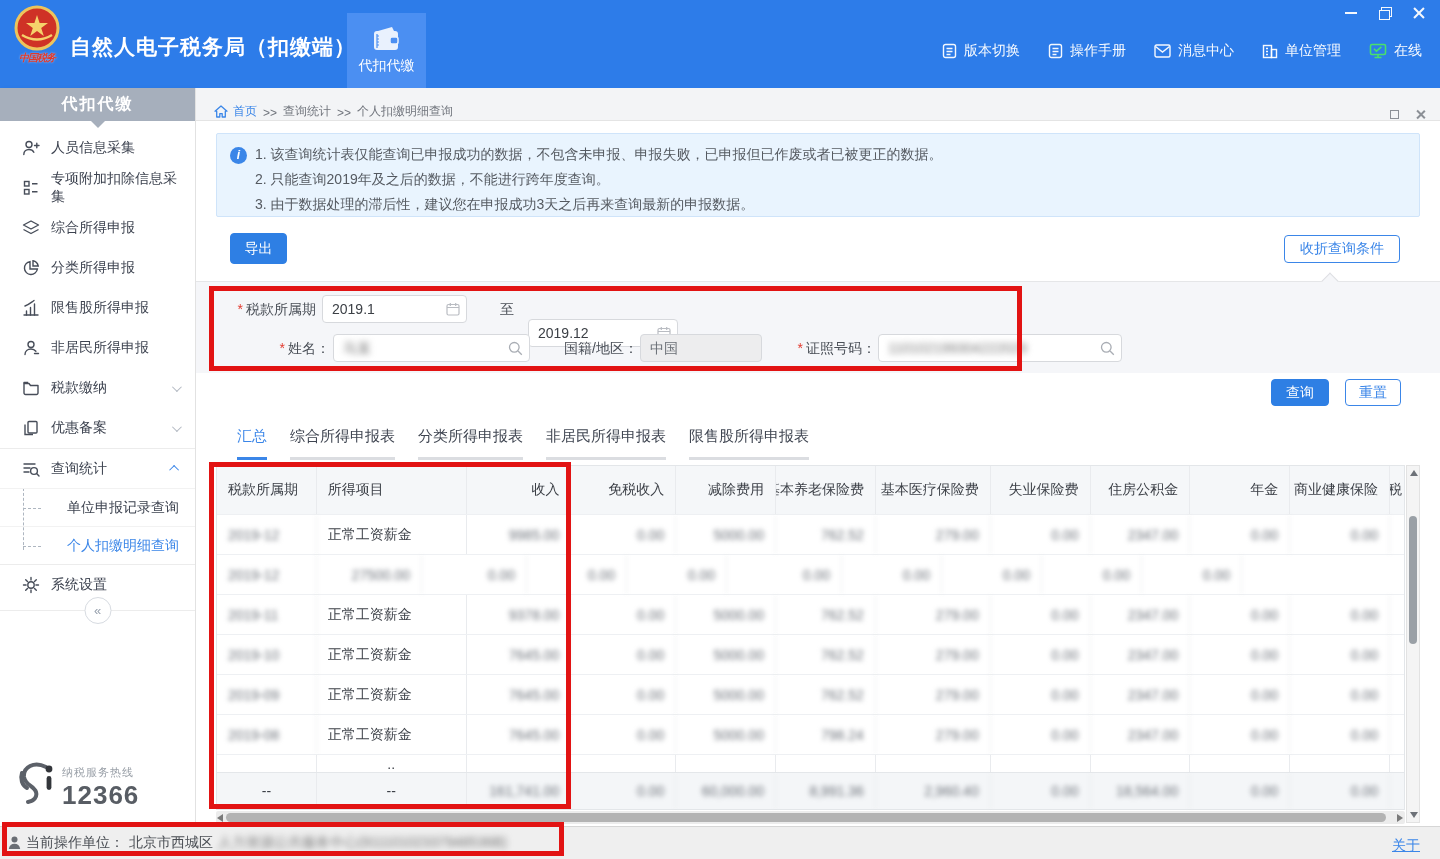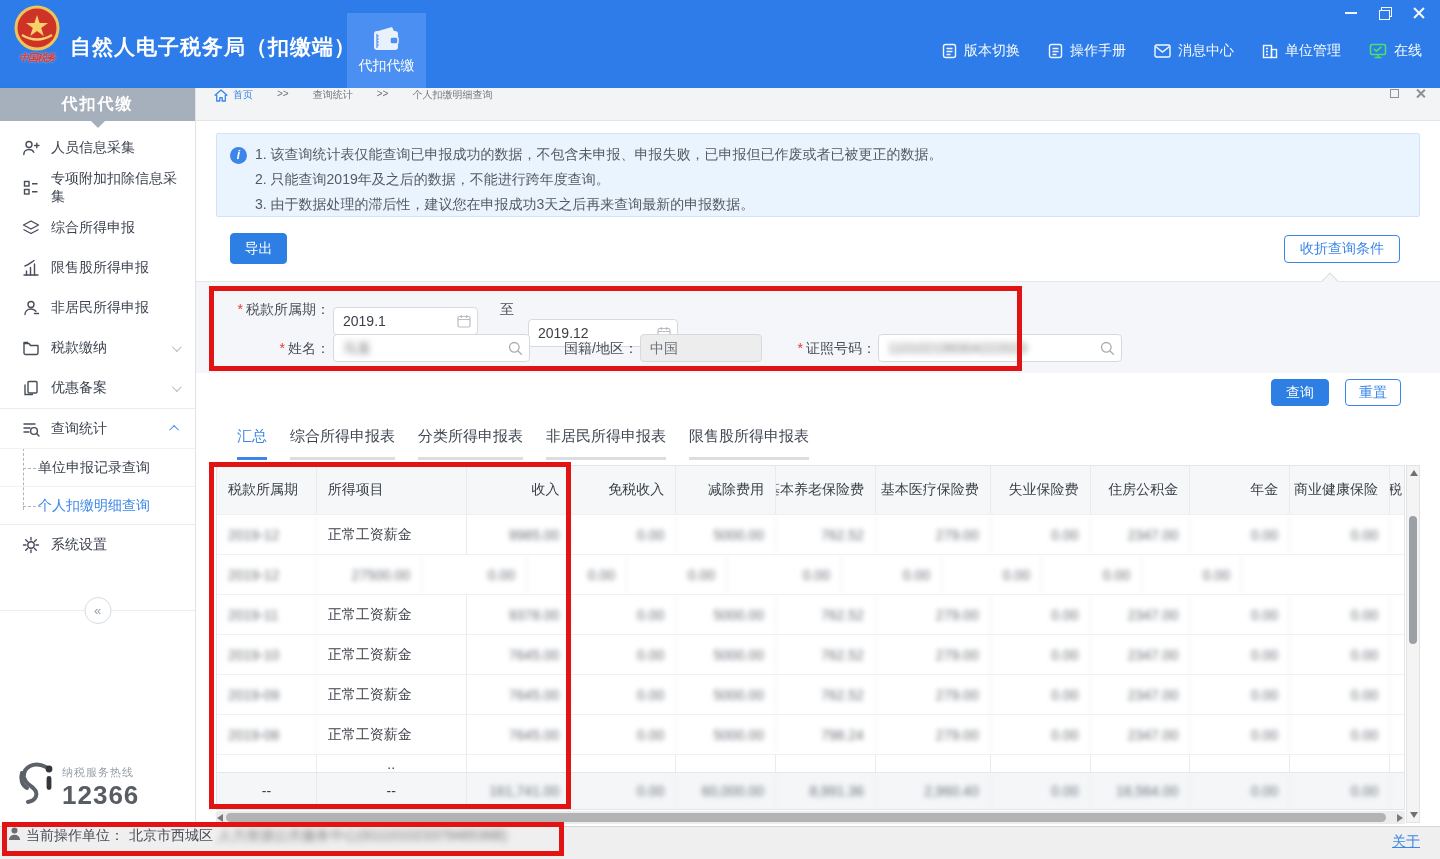--- a/index.html
+++ b/index.html
@@ -32,32 +32,32 @@
   .side-header::after { content:""; position:absolute; left:50%; bottom:-7px; margin-left:-8px; border-left:8px solid transparent; border-right:8px solid transparent; border-top:8px solid #a6afbc; }
   .side-nav { padding-top:7px; }
   .menu-item { height:40px; display:flex; align-items:center; padding:0 16px 0 22px; font-size:14px; color:#3d4350; cursor:pointer; }
   .menu-item .micon { width:18px; height:18px; margin-right:11px; flex:0 0 18px; }
   .chev { width:7px; height:7px; border-right:1.6px solid #b3b9c2; border-bottom:1.6px solid #b3b9c2; margin-left:auto; }
   .chev-down { transform:rotate(45deg) translateY(-2px); }
   .chev-up   { transform:rotate(-135deg) translateY(-2px); border-color:#3b86e8; }
   .mi-query { border-top:1px solid #ececec; }
   .submenu { border-bottom:1px solid #ececec; position:relative; }
   .submenu::before { content:""; position:absolute; left:23px; top:0; bottom:14px; border-left:1px dashed #aeb6c0; }
-  .sub-item { height:38px; display:flex; align-items:center; padding-left:38px; font-size:14px; color:#3d4350; cursor:pointer; position:relative; border-top:1px solid #f2f2f2; }
+  .sub-item { height:38px; display:flex; align-items:center; padding-left:67px; font-size:14px; color:#3d4350; cursor:pointer; position:relative; border-top:1px solid #f2f2f2; }
   .sub-item::before { content:""; position:absolute; left:23px; top:19px; width:18px; border-top:1px dashed #aeb6c0; }
   .sub-item.active { color:#3b86e8; }
   .collapse-btn { position:absolute; left:50%; top:509px; transform:translateX(-50%); width:27px; height:27px; border:1px solid #d7dbe1; border-radius:50%; background:#fff; color:#97a0ad; font-size:13px; display:flex; align-items:center; justify-content:center; cursor:pointer; z-index:2; }
   .side-line { position:absolute; left:0; right:0; top:522px; border-top:1px solid #ececec; }
   .hotline { position:absolute; left:16px; bottom:13px; display:flex; align-items:flex-start; gap:6px; }
   .hotline-text .hl-label { font-size:11px; color:#9aa0a8; letter-spacing:1px; margin-top:6px; }
   .hotline-text .hl-number { font-size:26px; font-weight:bold; color:#585d64; letter-spacing:1px; }
 
   
   .main { position:absolute; left:196px; top:88px; width:1244px; height:738px; }
-  .breadcrumb { height:33px; background:#f3f4f6; border-bottom:1px solid #e4e4e4; display:flex; align-items:flex-start; padding:0 14px 0 18px; font-size:10px; color:#70747c; gap:24px; }
+  .breadcrumb { height:33px; background:#f3f4f6; border-bottom:1px solid #e4e4e4; display:flex; align-items:flex-end; padding:0 14px 0 18px; font-size:12px; color:#70747c; gap:6px; }
   .bc-home { color:#3b86e8; cursor:pointer; display:flex; align-items:center; gap:5px; }
   .bc-right { margin-left:auto; display:flex; gap:16px; align-items:center; color:#8b8f96; }
   .bc-max { width:9px; height:9px; border:1.5px solid #8b8f96; cursor:pointer; }
   .bc-close { position:relative; width:11px; height:11px; cursor:pointer; }
   .bc-close::before,.bc-close::after { content:""; position:absolute; left:5px; top:0; width:1.6px; height:11px; background:#8b8f96; }
   .bc-close::before{transform:rotate(45deg);} .bc-close::after{transform:rotate(-45deg);}
 
   .content { position:absolute; left:0; top:33px; width:1244px; height:705px; background:#fff; }
 
   .notice { position:absolute; left:20px; right:20px; top:12px; height:84px; background:#e9f4fe; border:1px solid #cfe4fa; border-radius:2px; padding:8px 16px 8px 38px; font-size:14px; color:#555a61; }
@@ -109,21 +109,21 @@
   .vthumb { position:absolute; left:2px; top:50px; width:8px; height:128px; background:#9aa0a6; border-radius:5px; }
   .varr { position:absolute; left:3px; width:0; height:0; border-left:4px solid transparent; border-right:4px solid transparent; }
   .varr-up { top:4px; border-bottom:6px solid #6d7278; }
   .varr-down { bottom:4px; border-top:6px solid #6d7278; }
   .hscroll { position:absolute; left:20px; top:690px; width:1189px; height:13px; background:#ececec; border-radius:2px; }
   .hthumb { position:absolute; left:10px; top:2px; width:1160px; height:9px; background:#b3b3b3; border-radius:5px; }
   .harr-left { position:absolute; left:1px; top:3px; width:0; height:0; border-top:4px solid transparent; border-bottom:4px solid transparent; border-right:6px solid #7a7a7a; }
   .harr-right { position:absolute; right:-16px; top:3px; width:0; height:0; border-top:4px solid transparent; border-bottom:4px solid transparent; border-left:6px solid #7a7a7a; }
 
   
-  .statusbar { position:absolute; left:0; top:826px; width:1440px; height:33px; background:#efefef; border-top:1px solid #d6d6d6; display:flex; padding:0 20px 0 8px; font-size:14px; color:#4a4e54; gap:5px; }
+  .statusbar { position:absolute; left:0; top:826px; width:1440px; height:33px; background:#efefef; border-top:1px solid #d6d6d6; display:flex; align-items:center; padding:0 20px 0 8px; font-size:14px; color:#4a4e54; gap:5px; }
   .status-about { margin-left:auto; color:#3b86e8; text-decoration:underline; cursor:pointer;margin-top:6px; }
 
   
   .anno { position:absolute; border:5px solid #e21313; pointer-events:none; z-index:50; }
   .anno-filter { left:209px; top:286px; width:813px; height:85px; }
   .anno-table  { left:209px; top:462px; width:362px; height:347px; }
   .anno-status { left:2px; top:822px; width:562px; height:34px; }
 
   svg { display:block; }
 </style>
@@ -225,20 +225,29 @@
         <svg class="micon" viewBox="0 0 18 18">
             <g fill="none" stroke="#474d59" stroke-width="1.4" stroke-linejoin="round">
               <path d="M9 2l7.5 4L9 10 1.5 6z"></path>
               <path d="M1.5 10.5L9 14.5l7.5-4"></path>
             </g>
           </svg>
         <span>综合所得申报</span>
       </div>
       <div class="menu-item">
         <svg class="micon" viewBox="0 0 18 18">
+            <g fill="none" stroke="#474d59" stroke-width="1.4">
+              <path d="M8 2.6A6.5 6.5 0 1 0 15.4 10H8z"></path>
+              <path d="M11 1.8A6.5 6.5 0 0 1 16.2 7H11z"></path>
+            </g>
+          </svg>
+        <span>分类所得申报</span>
+      </div>
+      <div class="menu-item">
+        <svg class="micon" viewBox="0 0 18 18">
             <g fill="none" stroke="#474d59" stroke-width="1.4" stroke-linecap="round">
               <path d="M2 16h14"></path>
               <path d="M4.5 16v-4M8.5 16V8.5M12.5 16V5"></path>
               <path d="M3 7c3-1 6-3.5 9-5.5"></path>
             </g>
           </svg>
         <span>限售股所得申报</span>
       </div>
       <div class="menu-item">
         <svg class="micon" viewBox="0 0 18 18">
@@ -346,21 +355,21 @@
 
       <div class="btn btn-primary export-btn">导出</div>
       <div class="btn btn-outline collapse-query-btn">收折查询条件</div>
 
       <div class="filter-panel">
         <span class="panel-caret"></span>
 
         <div class="f-label r1" style="left:20px; width:114px;">
           <span class="req">*</span><span>税款所属期：</span>
         </div>
-        <div class="f-input r1" style="left:137px; width:145px;margin-top:12px;">
+        <div class="f-input r1" style="left:126px; width:145px;">
           <span>2019.1</span>
           <svg class="f-icon" width="14" height="14" viewBox="0 0 14 14">
               <g fill="none" stroke="#b9bcc2" stroke-width="1.2">
                 <rect x="1" y="2.5" width="12" height="10.5" rx="1.5"></rect>
                 <path d="M1 5.5h12M4.3 1v3M9.7 1v3"></path>
               </g>
             </svg>
         </div>
         <div class="f-label r1" style="left:300px; width:22px; text-align:center;">至</div>
         <div class="f-input r1" style="left:332px; width:150px;margin-top:24px;">

